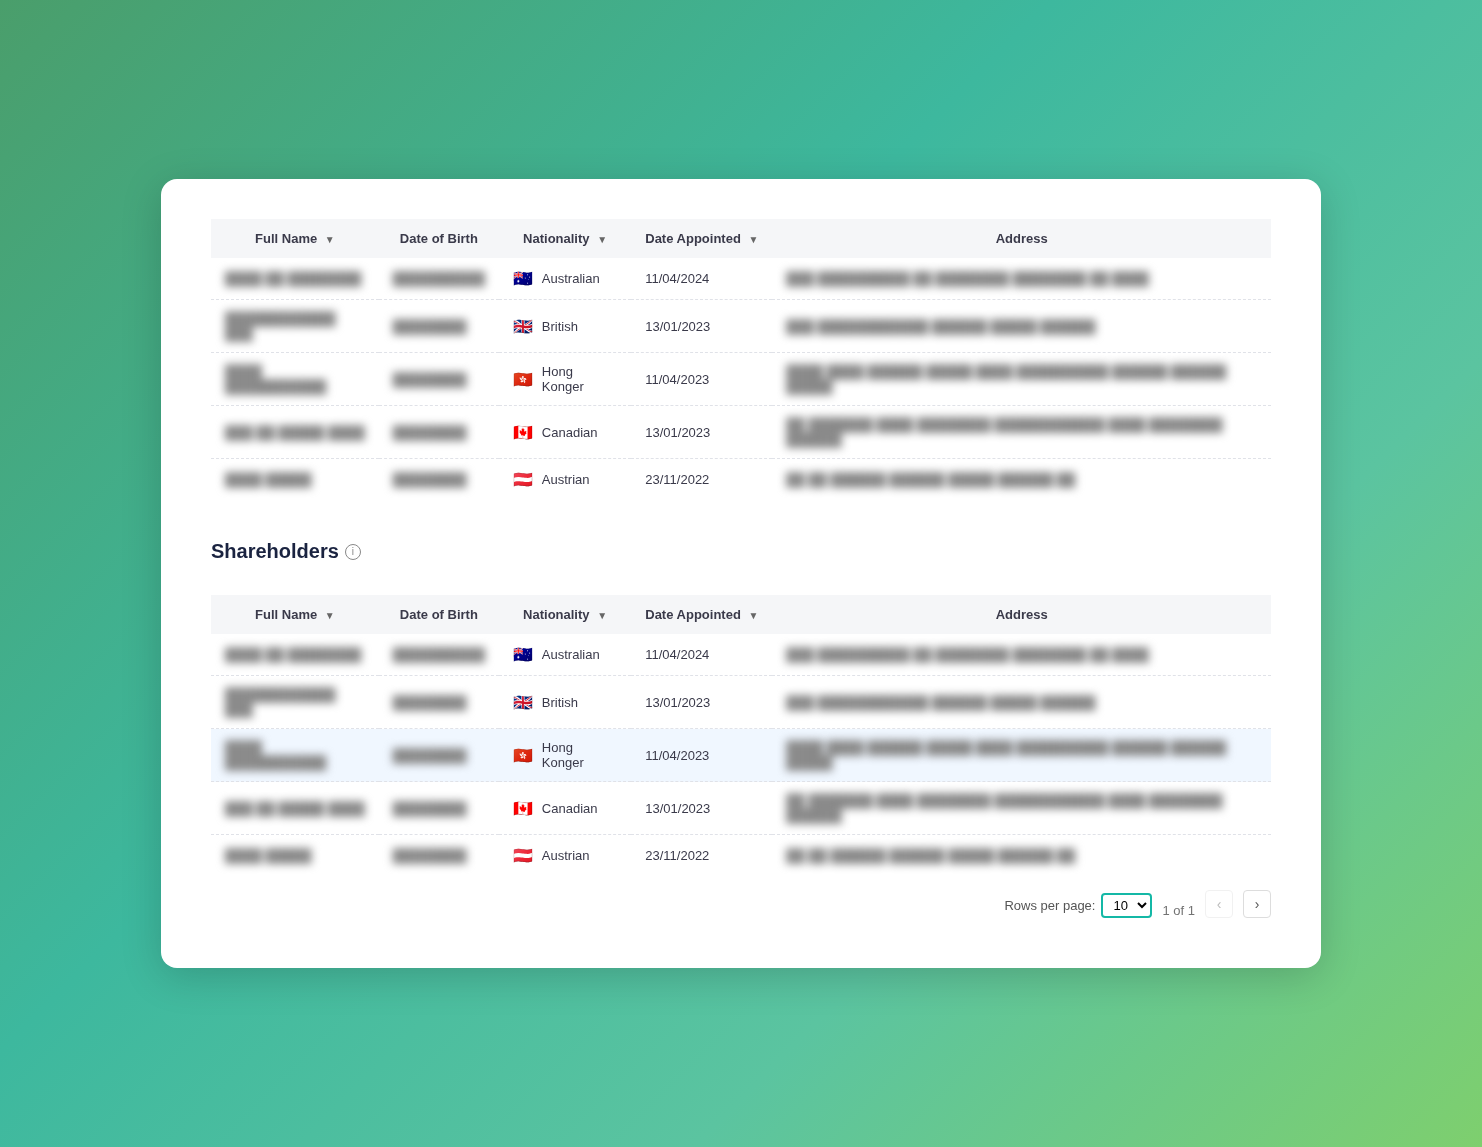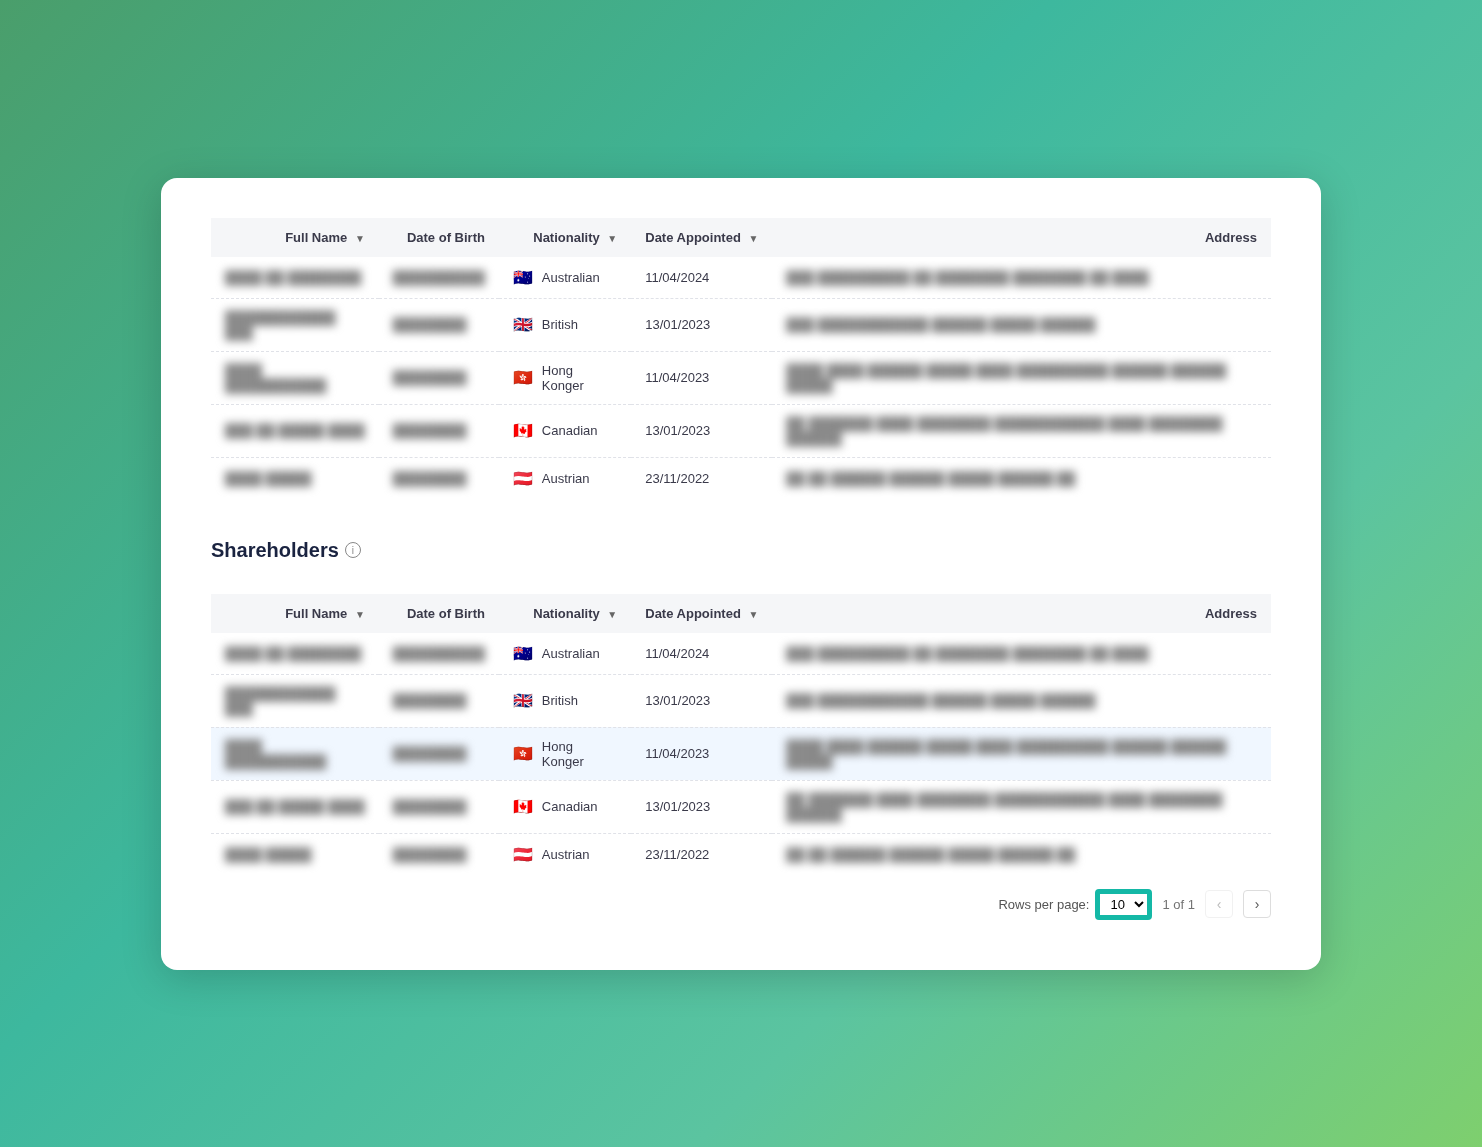--- a/index.html
+++ b/index.html
@@ -44,21 +44,21 @@
     }
     table {
       width: 100%;
       border-collapse: collapse;
       font-size: 13.5px;
     }
     thead tr {
       background: #f5f6f8;
     }
     thead th {
-      text-align: right;
+      text-align: center;
       padding: 12px 14px;
       font-weight: 600;
       color: #3a3a4a;
       font-size: 13px;
       white-space: nowrap;
     }
     thead th .sort-arrow {
       display: inline-block;
       margin-left: 4px;
       font-size: 10px;
@@ -95,34 +95,34 @@
     .nationality-cell {
       display: flex;
       align-items: center;
       gap: 4px;
     }
     .spacer {
       height: 40px;
     }
     .pagination-row {
       display: flex;
-      align-items: center;
+      align-items: flex-end;
       justify-content: flex-end;
       gap: 10px;
       margin-top: 14px;
       font-size: 13px;
       color: #555;
     }
     .rows-per-page {
       display: flex;
       align-items: center;
       gap: 6px;
     }
     .rows-select {
-      border: 5px solid #14b8a6;
+      border: 2px solid #14b8a6;
       border-radius: 4px;
       padding: 2px 6px;
       font-size: 13px;
       background: #fff;
       cursor: pointer;
     }
     .page-info {
       color: #737373;
       font-size: 13px;
     }

